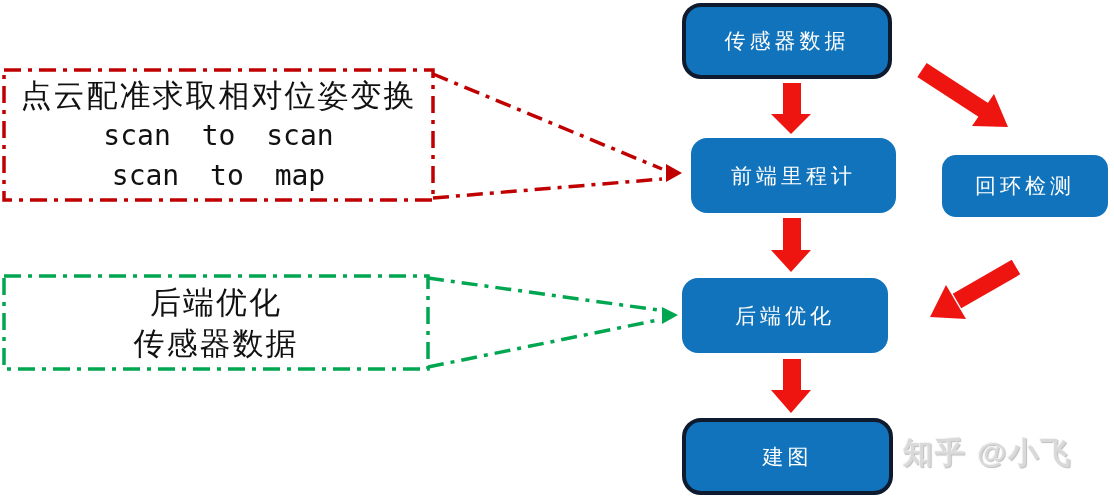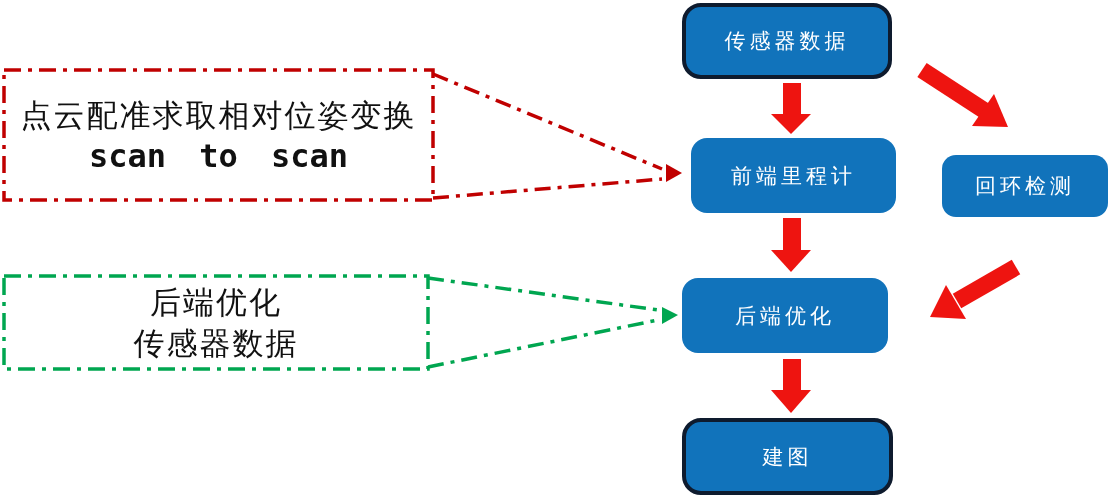--- a/index.html
+++ b/index.html
@@ -65,25 +65,24 @@
   #note-front-end { left: 4px; top: 70px;  width: 429px; height: 130px; }
   #note-back-end  { left: 4px; top: 276px; width: 424px; height: 93px;  }
   .note-line.zh {
     font-size: 31px;
     letter-spacing: 2px;
     line-height: 41px;
     white-space: nowrap;
   }
   .note-line.mono {
     font-family: "DejaVu Sans Mono", "Liberation Mono", monospace;
-    font-size: 32px;
+    font-size: 28px;
     line-height: 40px;
     word-spacing: 14px;
     white-space: nowrap;
-    font-weight: bold;
   }
   
   .watermark {
     position: absolute;
     z-index: 2;
     left: 903px;
     top: 433px;
     font-size: 30px;
     font-weight: bold;
     letter-spacing: 2px;
@@ -155,21 +154,23 @@
     <span class="node-label">建图</span>
   </div>
 
   <div class="node" id="node-loop-closure">
     <span class="node-label">回环检测</span>
   </div>
 
   <div class="note" id="note-front-end">
     <div class="note-line zh">点云配准求取相对位姿变换</div>
     <div class="note-line mono">scan to scan</div>
+    <div class="note-line mono">scan to map</div>
   </div>
 
   <div class="note" id="note-back-end">
     <div class="note-line zh">后端优化</div>
     <div class="note-line zh">传感器数据</div>
   </div>
 
+  <div class="watermark">知乎 @小飞</div>
 
 </div>
 
 </body></html>

